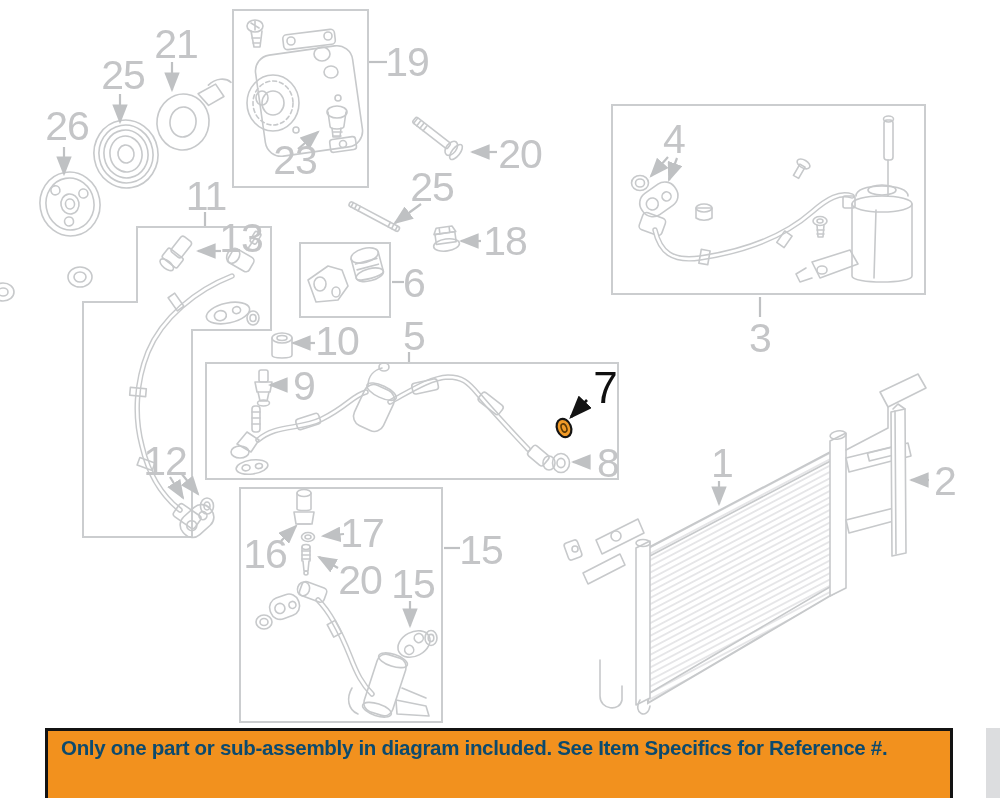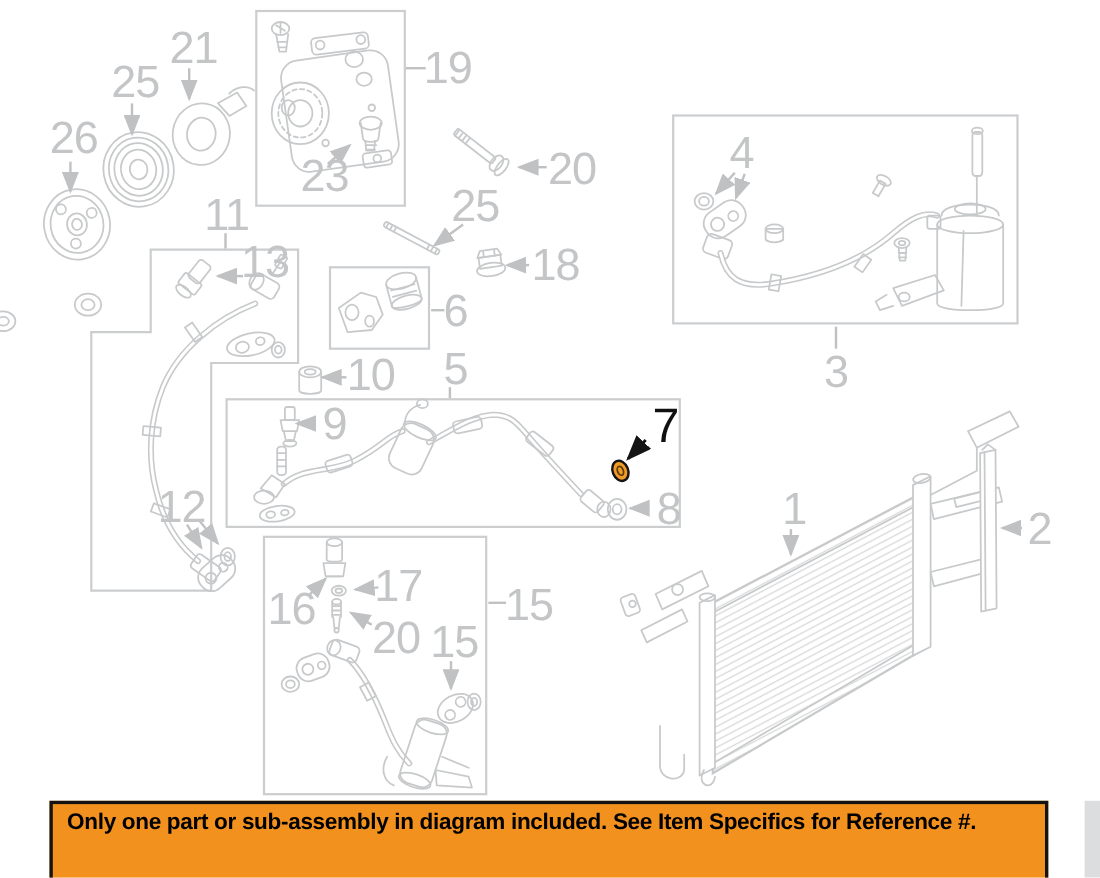--- a/index.html
+++ b/index.html
@@ -4,21 +4,21 @@
 <style>
   html,body{margin:0;padding:0;background:#fff;}
   .stage{position:relative;width:1000px;height:798px;background:#ffffff;overflow:hidden;
          font-family:"Liberation Sans",sans-serif;}
   .artlayer{position:absolute;left:0;top:0;}
   .lbl{position:absolute;transform:translate(-50%,-50%);font-size:41px;color:#c4c5c7;
        letter-spacing:-1px;line-height:1;white-space:nowrap;}
   .lbl.hl{color:#101010;font-size:44px;}
   .banner{position:absolute;left:45px;top:728px;width:908px;height:74px;background:#f2911e;
           border:3px solid #131313;box-sizing:border-box;padding:4px 0 0 13px;}
-  .banner-line{font-weight:bold;font-size:20.5px;line-height:26px;color:#000000;letter-spacing:-0.3px;}
+  .banner-line{font-weight:bold;font-size:20.5px;line-height:26px;color:#0c4a6e;letter-spacing:-0.3px;}
   svg{display:block;}
   .g{stroke:#c7c9cb;fill:none;stroke-width:1.6;stroke-linecap:round;stroke-linejoin:round;}
   .gf{stroke:#c7c9cb;fill:#ffffff;stroke-width:1.6;stroke-linejoin:round;}
   .box{stroke:#cbcdcf;fill:#ffffff;stroke-width:2;}
   .h5{stroke:#c7c9cb;fill:none;stroke-width:5.5;stroke-linecap:round;}
   .h2{stroke:#ffffff;fill:none;stroke-width:2.6;stroke-linecap:round;}
   .ar{stroke:#bfc1c3;fill:none;stroke-width:2.2;marker-end:url(#ah);}
   .ln{stroke:#bfc1c3;fill:none;stroke-width:2.2;}
   .arb{stroke:#141414;fill:none;stroke-width:2.6;marker-end:url(#ahb);}
 </style>

